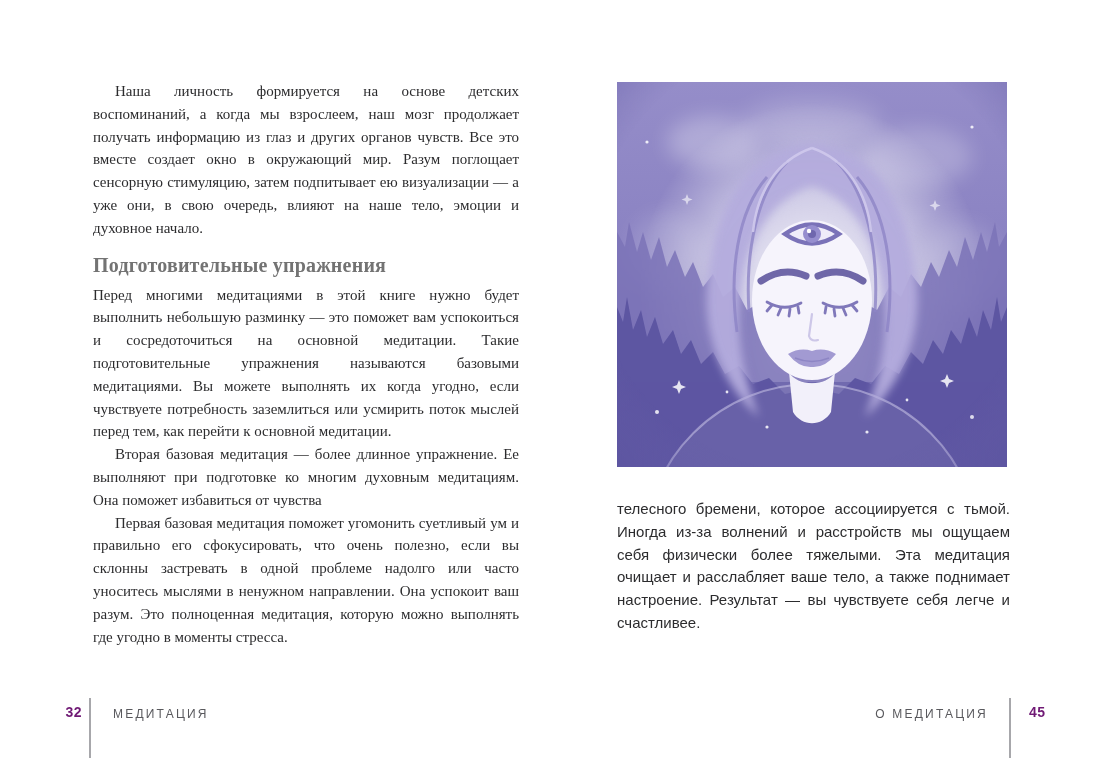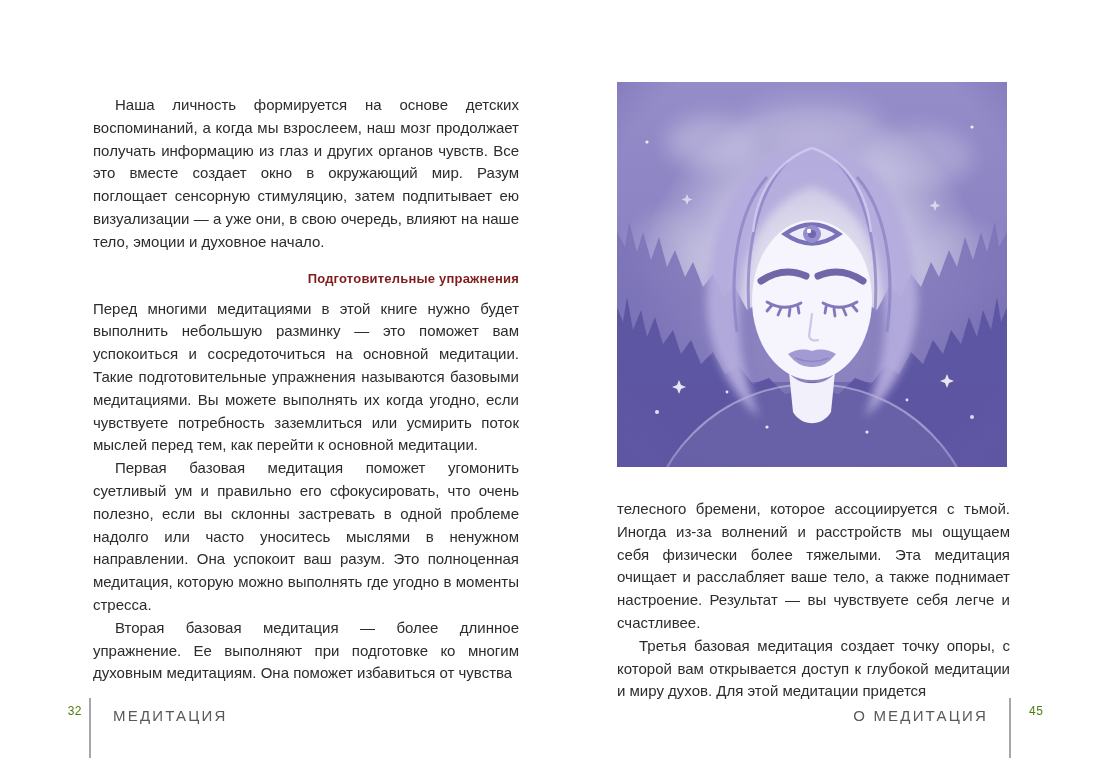--- a/index.html
+++ b/index.html
@@ -5,49 +5,49 @@
   html,body{margin:0;padding:0;}
   body{
     width:1100px;height:762px;position:relative;background:#ffffff;overflow:hidden;
     font-family:"Liberation Sans","DejaVu Sans",sans-serif;
     -webkit-font-smoothing:antialiased;
   }
   .col{position:absolute;color:#2c2c2e;font-size:15px;line-height:22.8px;text-align:justify;}
   .col p{margin:0;}
   .indent{text-indent:22px;}
   .section-heading{
-    font-size:13px;font-weight:bold;color:#7f1d1d;
-    margin:13px 0 7px 0 !important;line-height:24px;text-align:right;
+    font-size:20px;font-weight:bold;color:#737373;
+    margin:13px 0 7px 0 !important;line-height:24px;text-align:left;
     letter-spacing:.2px;
   }
-  .left-col{left:93px;top:94px;width:426px;}
+  .left-col{left:93px;top:80px;width:426px;font-family:Liberation Serif, serif;}
   .right-col{left:617px;top:498px;width:393px;}
   .illustration-frame{
     position:absolute;left:617px;top:82px;width:390px;height:385px;overflow:hidden;
   }
   .illustration-frame svg{display:block;}
   .footer-divider{position:absolute;top:698px;width:2px;height:60px;background:#a7a7ab;}
   #divider-left{left:89px;}
   #divider-right{left:1009px;}
-  .page-number{position:absolute;top:704px;font-size:12px;font-weight:normal;color:#4d7c0f;letter-spacing:.5px;}
+  .page-number{position:absolute;top:704px;font-size:14px;font-weight:bold;color:#701a75;letter-spacing:.5px;}
   #page-number-left{left:58px;width:24px;text-align:right;}
   #page-number-right{left:1029px;}
-  .running-title{position:absolute;top:707px;font-size:15px;color:#59595d;letter-spacing:2.2px;}
+  .running-title{position:absolute;top:707px;font-size:12px;color:#59595d;letter-spacing:2.2px;}
   #running-title-left{left:113px;}
   #running-title-right{right:112px;}
 </style>
 </head>
 <body>
 
 <div class="col left-col">
   <p class="indent">Наша личность формируется на основе детских воспоминаний, а когда мы взрослеем, наш мозг продолжает получать информацию из глаз и других органов чувств. Все это вместе создает окно в окружающий мир. Разум поглощает сенсорную стимуляцию, затем подпитывает ею визуализации — а уже они, в свою очередь, влияют на наше тело, эмоции и духовное начало.</p>
   <p class="section-heading">Подготовительные упражнения</p>
   <p>Перед многими медитациями в этой книге нужно будет выполнить небольшую разминку — это поможет вам успокоиться и сосредоточиться на основной медитации. Такие подготовительные упражнения называются базовыми медитациями. Вы можете выполнять их когда угодно, если чувствуете потребность заземлиться или усмирить поток мыслей перед тем, как перейти к основной медитации.</p>
+  <p class="indent">Вторая базовая медитация — более длинное упражнение. Ее выполняют при подготовке ко многим духовным медитациям. Она поможет избавиться от чувства</p>
   <p class="indent">Первая базовая медитация поможет угомонить суетливый ум и правильно его сфокусировать, что очень полезно, если вы склонны застревать в одной проблеме надолго или часто уноситесь мыслями в ненужном направлении. Она успокоит ваш разум. Это полноценная медитация, которую можно выполнять где угодно в моменты стресса.</p>
-  <p class="indent">Вторая базовая медитация — более длинное упражнение. Ее выполняют при подготовке ко многим духовным медитациям. Она поможет избавиться от чувства</p>
 </div>
 
 <div class="illustration-frame">
   <svg width="390" height="385" viewBox="0 0 390 385" xmlns="http://www.w3.org/2000/svg">
     <defs>
       <linearGradient id="bgGrad" x1="0" y1="0" x2="0" y2="1">
         <stop offset="0" stop-color="#958dc9"></stop>
         <stop offset="0.45" stop-color="#8a82c2"></stop>
         <stop offset="0.75" stop-color="#756dae"></stop>
         <stop offset="1" stop-color="#665fa6"></stop>
@@ -137,21 +137,20 @@
       <circle cx="30" cy="60" r="1.6"></circle>
         <circle cx="355" cy="45" r="1.6"></circle>
     </g>
 
     <rect x="0" y="0" width="390" height="385" fill="url(#vignette)"></rect>
   </svg>
 </div>
 
 <div class="col right-col">
   <p>телесного бремени, которое ассоциируется с тьмой. Иногда из-за волнений и расстройств мы ощущаем себя физически более тяжелыми. Эта медитация очищает и расслабляет ваше тело, а также поднимает настроение. Результат — вы чувствуете себя легче и счастливее.</p>
-  <p class="indent">Третья базовая медитация создает точку опоры, с которой вам открывается доступ к глубокой медитации и миру духов. Для этой медитации придется</p>
 </div>
 
 <div id="page-number-left" class="page-number">32</div>
 <div id="divider-left" class="footer-divider"></div>
 <div id="running-title-left" class="running-title">МЕДИТАЦИЯ</div>
 
 <div id="running-title-right" class="running-title">О МЕДИТАЦИЯ</div>
 <div id="divider-right" class="footer-divider"></div>
 <div id="page-number-right" class="page-number">45</div>
 

